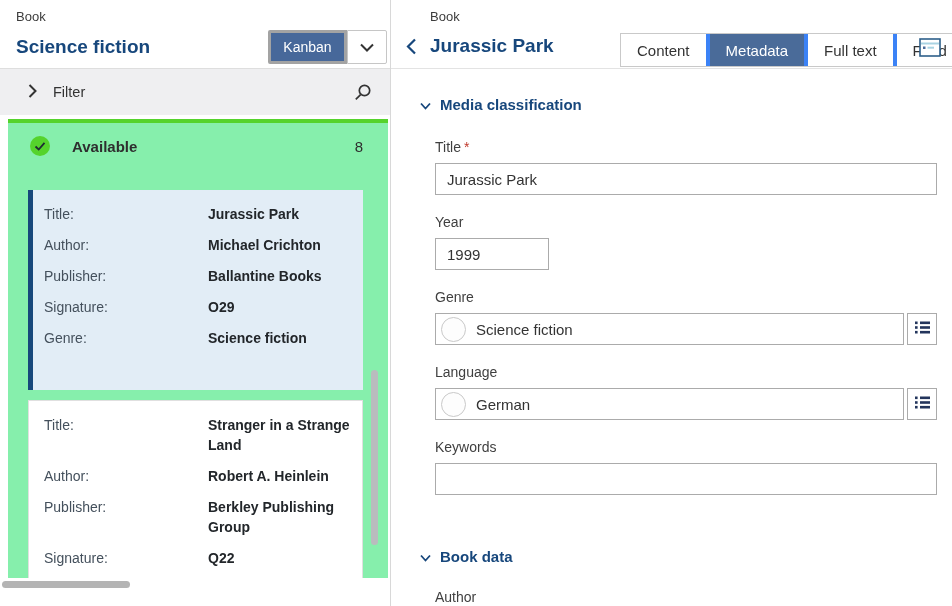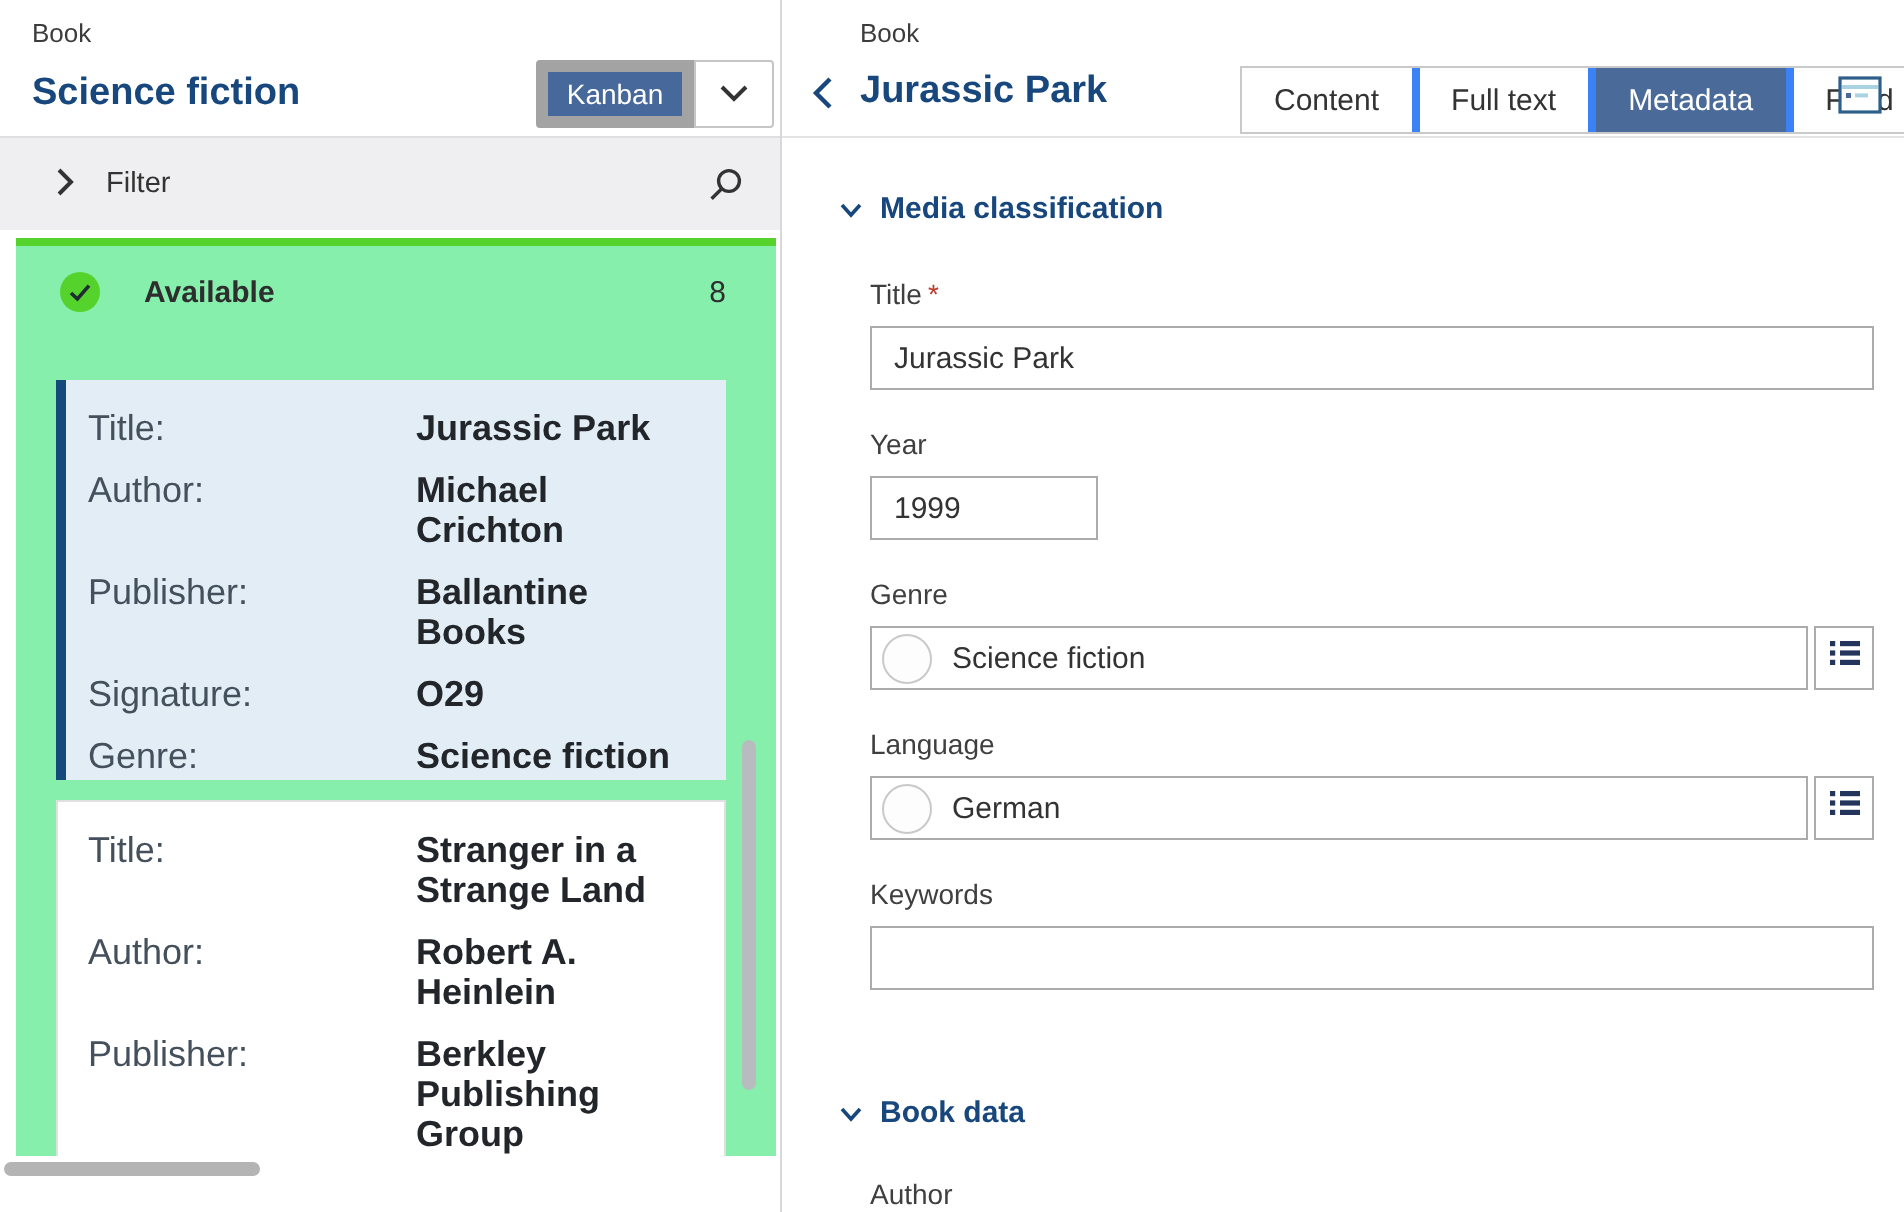--- a/index.html
+++ b/index.html
@@ -6,21 +6,21 @@
   html,body { width:952px; height:606px; overflow:hidden; background:#fff;
     font-family:"Liberation Sans", sans-serif; color:#333; }
   .app { position:relative; width:952px; height:606px; }
 
   
   .left-panel { position:absolute; left:0; top:0; width:391px; height:606px;
     background:#fff; border-right:1px solid #d8d8d8; }
   .lp-breadcrumb { position:absolute; left:16px; top:9px; font-size:13px; color:#3c3c3c; }
   .lp-title { position:absolute; left:16px; top:36px; font-size:19px; font-weight:bold; color:#17477c; }
   .kanban-btn { position:absolute; left:268px; top:30px; width:79px; height:34px;
-    background:#47689a; border:6px solid #a3a3a3; color:#fff; font-size:14px;
+    background:#47689a; border:3px solid #a3a3a3; color:#fff; font-size:14px;
     display:flex; align-items:center; justify-content:center; cursor:pointer; border-radius:2px 0 0 2px; }
   .kanban-dd { position:absolute; left:347px; top:30px; width:40px; height:34px;
     background:#fff; border:1px solid #c6c6c6; display:flex; align-items:center;
     justify-content:center; cursor:pointer; border-radius:0 2px 2px 0; }
 
   .filter-bar { position:absolute; left:0; top:68px; width:390px; height:47px;
     background:#efeff1; border-top:1px solid #dedede; cursor:pointer; }
   .filter-chevron { position:absolute; left:28px; top:15px; }
   .filter-label { position:absolute; left:53px; top:15px; font-size:14.5px; color:#333; }
   .filter-search { position:absolute; right:18px; top:14px; }
@@ -31,21 +31,21 @@
   .col-check { position:absolute; left:22px; top:13px; width:20px; height:20px; }
   .col-status { position:absolute; left:64px; top:15px; font-size:15px; font-weight:bold; color:#2e2e2e; }
   .col-count { position:absolute; right:25px; top:15px; font-size:15px; color:#2e2e2e; }
 
   .card { position:absolute; left:20px; width:335px; background:#fff;
     border:1px solid #e0e0e0; padding:14px 12px 14px 15px; cursor:pointer; }
   .card.selected { top:67px; height:200px; background:#e2edf6; border:none;
     border-left:5px solid #17487b; padding-left:11px; }
   .card.plain { top:277px; height:240px; }
   .card-row { display:grid; grid-template-columns:164px 1fr; margin-bottom:11px;
-    font-size:18px; line-height:20px; }
+    font-size:14px; line-height:20px; }
   .card-row .lbl { color:#44505c; }
   .card-row .val { color:#22262a; font-weight:bold; }
 
   .v-scroll-thumb { position:absolute; left:371px; top:370px; width:7px; height:175px;
     background:#b9bcbe; border-radius:4px; cursor:pointer; }
   .h-scroll-thumb { position:absolute; left:2px; top:581px; width:128px; height:7px;
     background:#b4b4b4; border-radius:4px; cursor:pointer; }
 
   
   .right-panel { position:absolute; left:391px; top:0; width:561px; height:606px; background:#fff; }
@@ -175,22 +175,22 @@
       <div class="rp-breadcrumb">Book</div>
       <span class="rp-back">
         <svg width="11" height="17" viewBox="0 0 11 17">
             <polyline points="9,1.5 2,8.5 9,15.5" fill="none" stroke="#17477c" stroke-width="2.2"></polyline>
           </svg>
       </span>
       <div class="rp-title">Jurassic Park</div>
 
       <div class="tabs">
         <div class="tab">Content</div>
+        <div class="tab active">Metadata</div>
         <div class="tab">Full text</div>
-        <div class="tab active">Metadata</div>
         <div class="tab">Feed</div>
       </div>
 
       <span class="panel-icon">
         <svg width="22" height="19" viewBox="0 0 22 19">
           <rect x="1" y="1" width="20" height="17" fill="#fff" stroke="#2d5f8a" stroke-width="1.6"></rect>
           <line x1="2" y1="5.5" x2="20" y2="5.5" stroke="#a9d3e2" stroke-width="2"></line>
           <rect x="4" y="8.5" width="2.5" height="2.5" fill="#4a6b99"></rect>
           <line x1="8.5" y1="9.7" x2="15" y2="9.7" stroke="#a9d3e2" stroke-width="2"></line>
         </svg>

